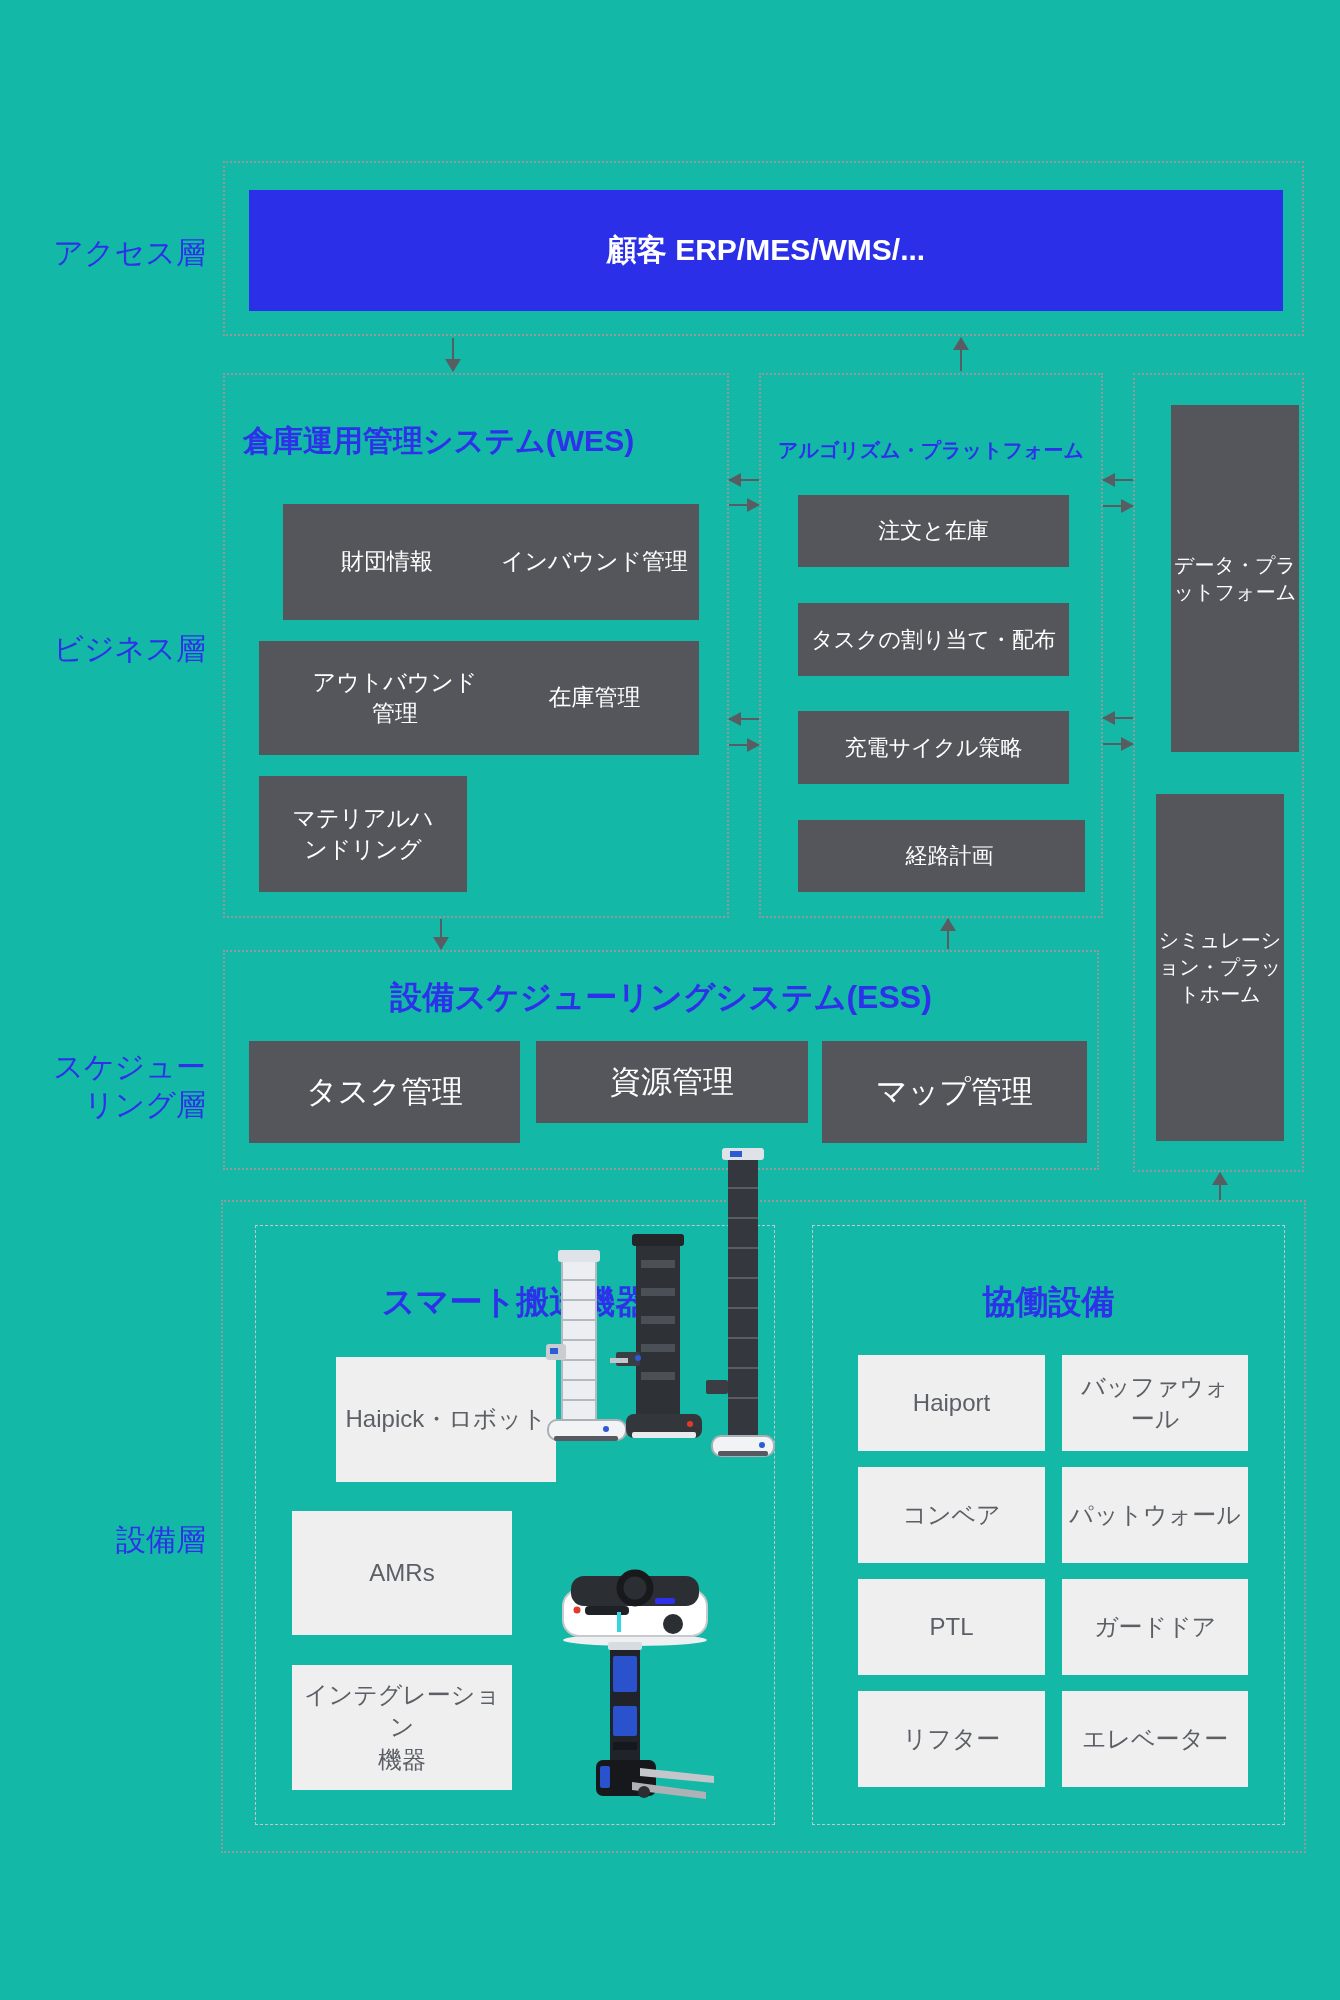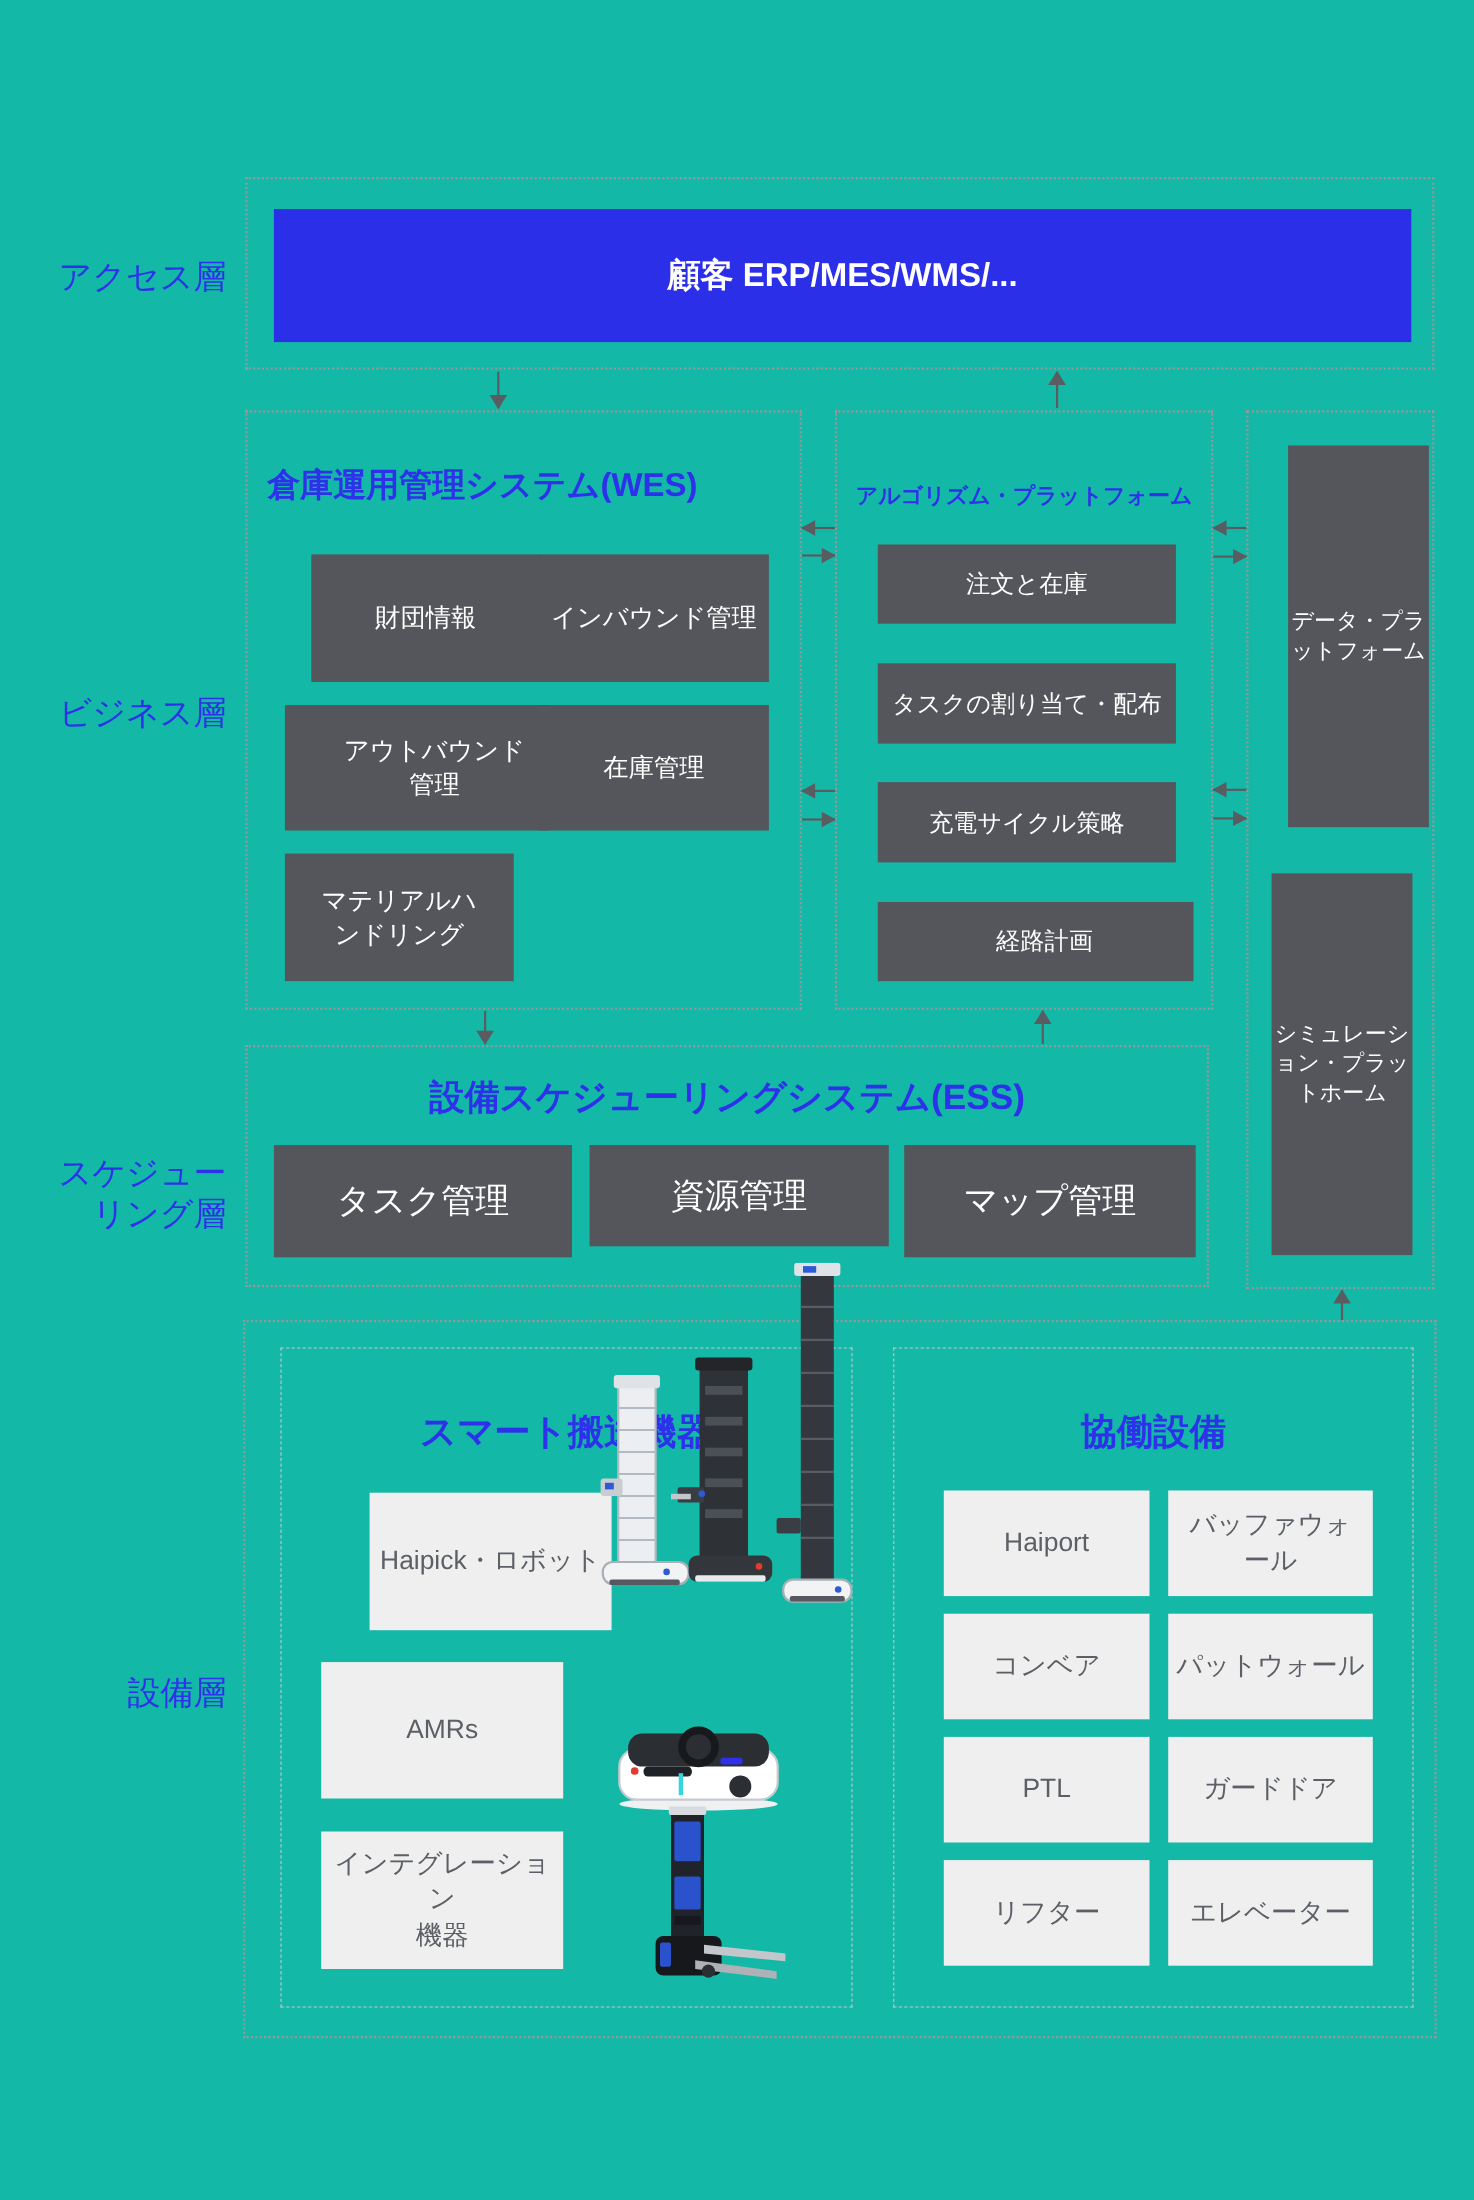--- a/index.html
+++ b/index.html
@@ -95,21 +95,21 @@
   <div class="ar ar-h ar-right" style="left:1103px;top:505px;width:30px;"></div>
   <div class="ar ar-h ar-left" style="left:1103px;top:717px;width:30px;"></div>
   <div class="ar ar-h ar-right" style="left:1103px;top:743px;width:30px;"></div>
 
   <div class="ar ar-v ar-down" style="left:440px;top:919px;height:30px;"></div>
   <div class="ar ar-v ar-up" style="left:947px;top:919px;height:30px;"></div>
 
   <div class="dotted-box" style="left:223px;top:950px;width:876px;height:220px;">
     <div class="sec-title" style="left:0;top:24px;width:100%;text-align:center;font-size:32px;">設備スケジューリングシステム(ESS)</div>
     <div class="dark-box" style="left:24px;top:89px;width:271px;height:102px;font-size:31px;font-weight:500;">タスク管理</div>
-    <div class="dark-box" style="left:311px;top:89px;width:272px;height:92px;font-size:31px;font-weight:500;">資源管理</div>
+    <div class="dark-box" style="left:311px;top:89px;width:272px;height:82px;font-size:31px;font-weight:500;">資源管理</div>
     <div class="dark-box" style="left:597px;top:89px;width:265px;height:102px;font-size:31px;font-weight:500;">マップ管理</div>
   </div>
 
   <div class="ar ar-v ar-up" style="left:1219px;top:1173px;height:27px;"></div>
 
   <div class="dotted-box" style="left:221px;top:1200px;width:1085px;height:653px;">
 
     <div class="dashed-box" style="left:32px;top:23px;width:520px;height:600px;">
       <div class="sec-title" style="left:0;top:54px;width:100%;text-align:center;font-size:33px;">スマート搬送機器</div>
       <div class="light-box" style="left:36px;top:131px;width:220px;height:125px;margin-left:44px;">Haipick・ロボット</div>

